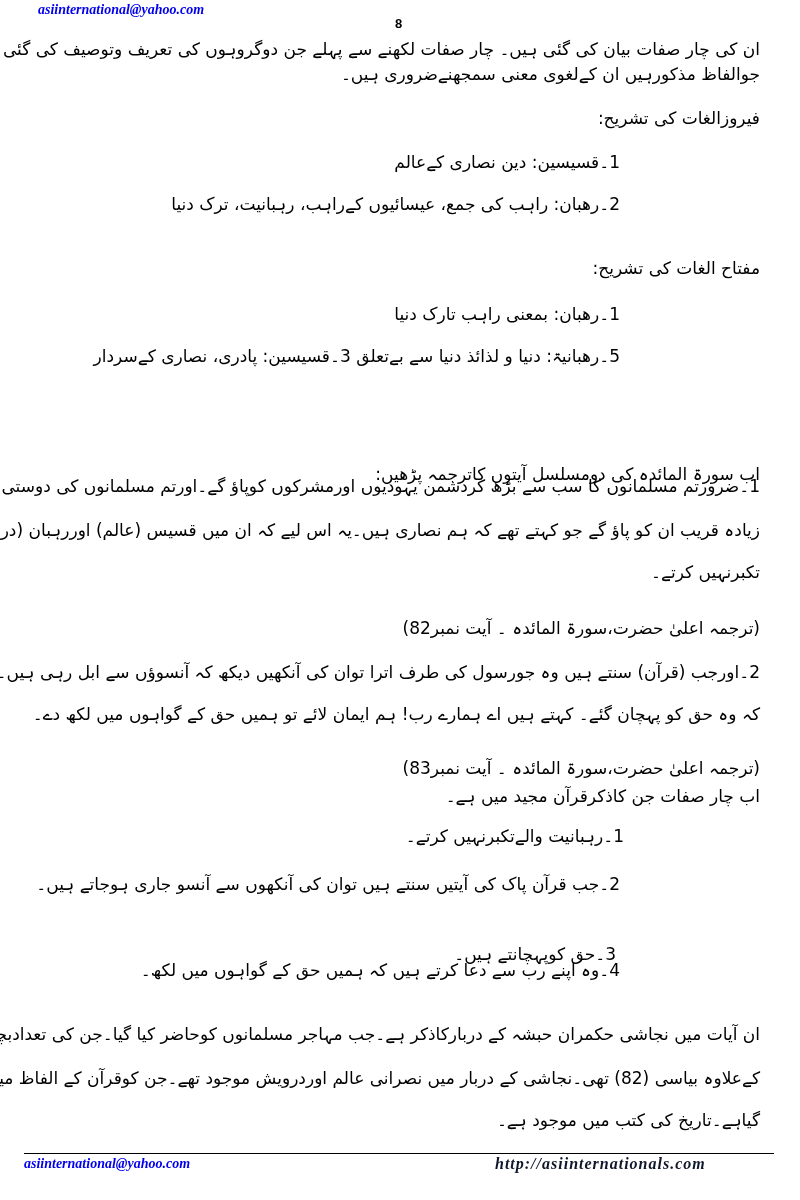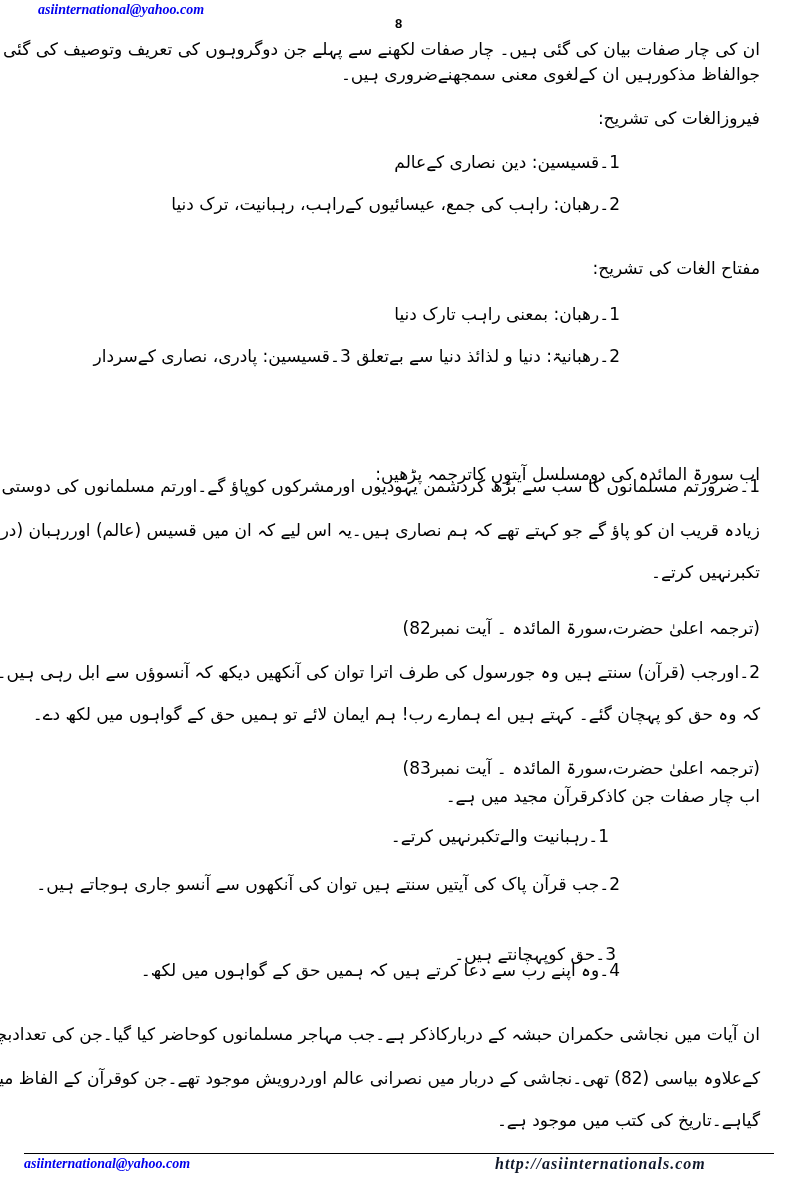--- a/index.html
+++ b/index.html
@@ -21,34 +21,34 @@
 <div>
   <div class="line full" style="top:35px;">ان کی چار صفات بیان کی گئی ہیں۔ چار صفات لکھنے سے پہلے جن دوگروہوں کی تعریف وتوصیف کی گئی ہے، قرآن پاک میں</div>
   <div class="line full" style="top:60px;">جوالفاظ مذکورہیں ان کےلغوی معنی سمجھنےضروری ہیں۔</div>
   <div class="line full" style="top:104px;">فیروزالغات کی تشریح:</div>
 
   <div class="line" style="top:148px; right:180px;">1۔قسیسین: دین نصاری کےعالم</div>
   <div class="line" style="top:190px; right:180px;">2۔رھبان: راہب کی جمع، عیسائیوں کےراہب، رہبانیت، ترک دنیا</div>
 
   <div class="line full" style="top:254px;">مفتاح الغات کی تشریح:</div>
   <div class="line" style="top:300px; right:180px;">1۔رھبان: بمعنی راہب تارک دنیا</div>
-  <div class="line" style="top:342px; right:180px;">2۔رھبانیۃ: دنیا و لذائذ دنیا سے بےتعلق 3۔قسیسین: پادری، نصاری کےسردار</div>
+  <div class="line" style="top:342px; right:180px;">5۔رھبانیۃ: دنیا و لذائذ دنیا سے بےتعلق 3۔قسیسین: پادری، نصاری کےسردار</div>
 
   <div class="line full" style="top:428px;margin-top:32px;">اب سورۃ المائدہ کی دومسلسل آیتوں کاترجمہ پڑھیں:</div>
   <div class="line full" style="top:472px;">1۔ضرورتم مسلمانوں کا سب سے بڑھ کردشمن یہودیوں اورمشرکوں کوپاؤ گے۔اورتم مسلمانوں کی دوستی میں سب سے</div>
   <div class="line full" style="top:516px;">زیادہ قریب ان کو پاؤ گے جو کہتے تھے کہ ہم نصاری ہیں۔یہ اس لیے کہ ان میں قسیس (عالم) اوررہبان (درویش) ہیں اور یہ</div>
   <div class="line full" style="top:558px;">تکبرنہیں کرتے۔</div>
 
   <div class="line full" style="top:614px;text-align:right;">(ترجمہ اعلیٰ حضرت،سورۃ المائدہ ۔ آیت نمبر82)</div>
   <div class="line full" style="top:658px;">2۔اورجب (قرآن) سنتے ہیں وہ جورسول کی طرف اترا توان کی آنکھیں دیکھ کہ آنسوؤں سے ابل رہی ہیں۔اس لیے</div>
   <div class="line full" style="top:700px;">کہ وہ حق کو پہچان گئے۔ کہتے ہیں اے ہمارے رب! ہم ایمان لائے تو ہمیں حق کے گواہوں میں لکھ دے۔</div>
   <div class="line full" style="top:732px;margin-top:22px;">(ترجمہ اعلیٰ حضرت،سورۃ المائدہ ۔ آیت نمبر83)</div>
 
   <div class="line full" style="top:782px;">اب چار صفات جن کاذکرقرآن مجید میں ہے۔</div>
-  <div class="line" style="top:822px; right:191px;">1۔رہبانیت والےتکبرنہیں کرتے۔</div>
+  <div class="line" style="top:822px; right:176px;">1۔رہبانیت والےتکبرنہیں کرتے۔</div>
   <div class="line" style="top:870px; right:180px;">2۔جب قرآن پاک کی آیتیں سنتے ہیں توان کی آنکھوں سے آنسو جاری ہوجاتے ہیں۔</div>
   <div class="line" style="top:914px; right:184px;margin-top:26px;">3۔حق کوپہچانتے ہیں۔</div>
   <div class="line" style="top:956px; right:180px;">4۔وہ اپنے رب سے دعا کرتے ہیں کہ ہمیں حق کے گواہوں میں لکھ۔</div>
 
   <div class="line full" style="top:1020px;">ان آیات میں نجاشی حکمران حبشہ کے دربارکاذکر ہے۔جب مہاجر مسلمانوں کوحاضر کیا گیا۔جن کی تعدادبچوں اورعورتوں</div>
   <div class="line full" style="top:1064px;">کےعلاوہ بیاسی (82) تھی۔نجاشی کے دربار میں نصرانی عالم اوردرویش موجود تھے۔جن کوقرآن کے الفاظ میں قسیسین ورہبان کہا</div>
   <div class="line full" style="top:1106px;">گیاہے۔تاریخ کی کتب میں موجود ہے۔</div>
 </div>
 
 <div class="sep"></div>

